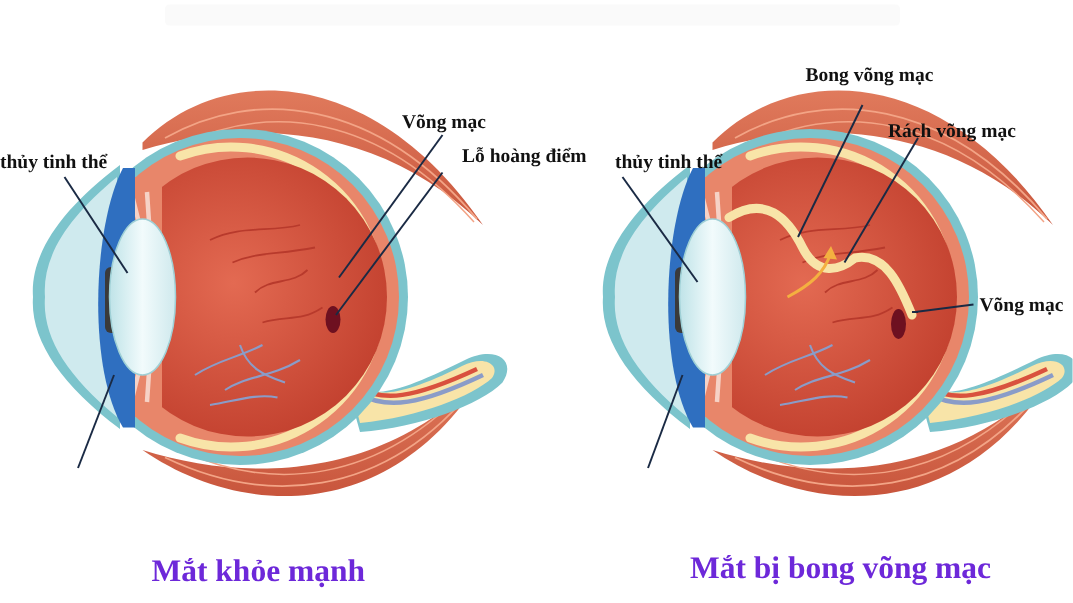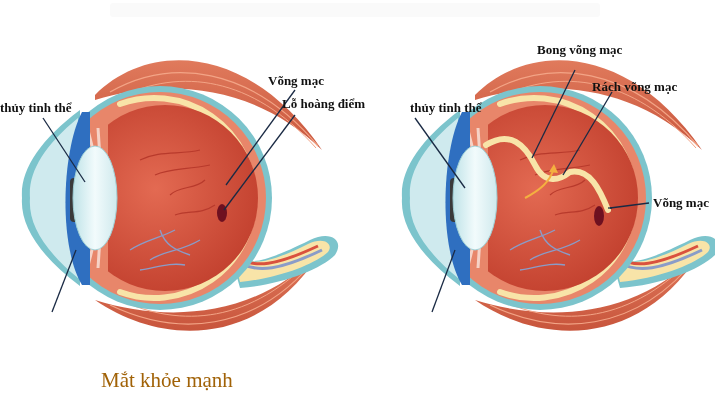--- a/index.html
+++ b/index.html
@@ -1,19 +1,19 @@
 <!DOCTYPE html>
 <html><head>
 <meta charset="utf-8">
 <style>
   html, body { margin: 0; padding: 0; background: #ffffff; }
   body { width: 715px; height: 402px; overflow: hidden; position: relative; font-family: "Liberation Serif", serif; }
   .canvas { position: absolute; left: 0; top: 0; width: 715px; height: 402px; }
   .lbl { position: absolute; font-family: "Liberation Serif", serif; font-weight: bold; font-size: 13px; color: #111; white-space: nowrap; line-height: 1; }
-  .cap { position: absolute; font-family: "Liberation Serif", serif; font-weight: normal; font-size: 21px; color: #a16207; white-space: nowrap; line-height: 1; }
+  .cap { position: absolute; font-family: "Liberation Serif", serif; font-weight: bold; font-size: 21px; color: #6d28d9; white-space: nowrap; line-height: 1; }
   .watermark { position: absolute; left: 110px; top: 3px; width: 490px; height: 14px; opacity: 0.04; background: #888; border-radius: 3px; }
 </style>
 </head>
 <body>
 
 <div class="canvas">
   <div class="watermark"></div>
 
   <svg width="715" height="402" viewBox="0 0 715 402" xmlns="http://www.w3.org/2000/svg">
     <defs>
@@ -103,23 +103,24 @@
       <line x1="575" y1="70" x2="532" y2="158" stroke="#1a2a44" stroke-width="1.3"></line>
       <line x1="612" y1="92" x2="563" y2="175" stroke="#1a2a44" stroke-width="1.3"></line>
       <line x1="612" y1="208" x2="608" y2="208" stroke="#1a2a44" stroke-width="1.3"></line>
       <line x1="649" y1="203" x2="610" y2="208" stroke="#1a2a44" stroke-width="1.3"></line>
     </g>
   </svg>
 
   
   <div class="lbl" style="left:0px; top:101px;">thủy tinh thể</div>
   <div class="lbl" style="left:268px; top:74px;">Võng mạc</div>
-  <div class="lbl" style="left:282px; top:97px;">Lỗ hoàng điểm</div>
+  <div class="lbl" style="left:308px; top:97px;">Lỗ hoàng điểm</div>
 
   
   <div class="lbl" style="left:410px; top:101px;">thủy tinh thể</div>
   <div class="lbl" style="left:537px; top:43px;text-align:right;">Bong võng mạc</div>
   <div class="lbl" style="left:592px; top:80px;">Rách võng mạc</div>
   <div class="lbl" style="left:653px; top:196px;">Võng mạc</div>
 
   
   <div class="cap" style="left:101px; top:370px;">Mắt khỏe mạnh</div>
+  <div class="cap" style="left:460px; top:368px;">Mắt bị bong võng mạc</div>
 </div>
 
 </body></html>

